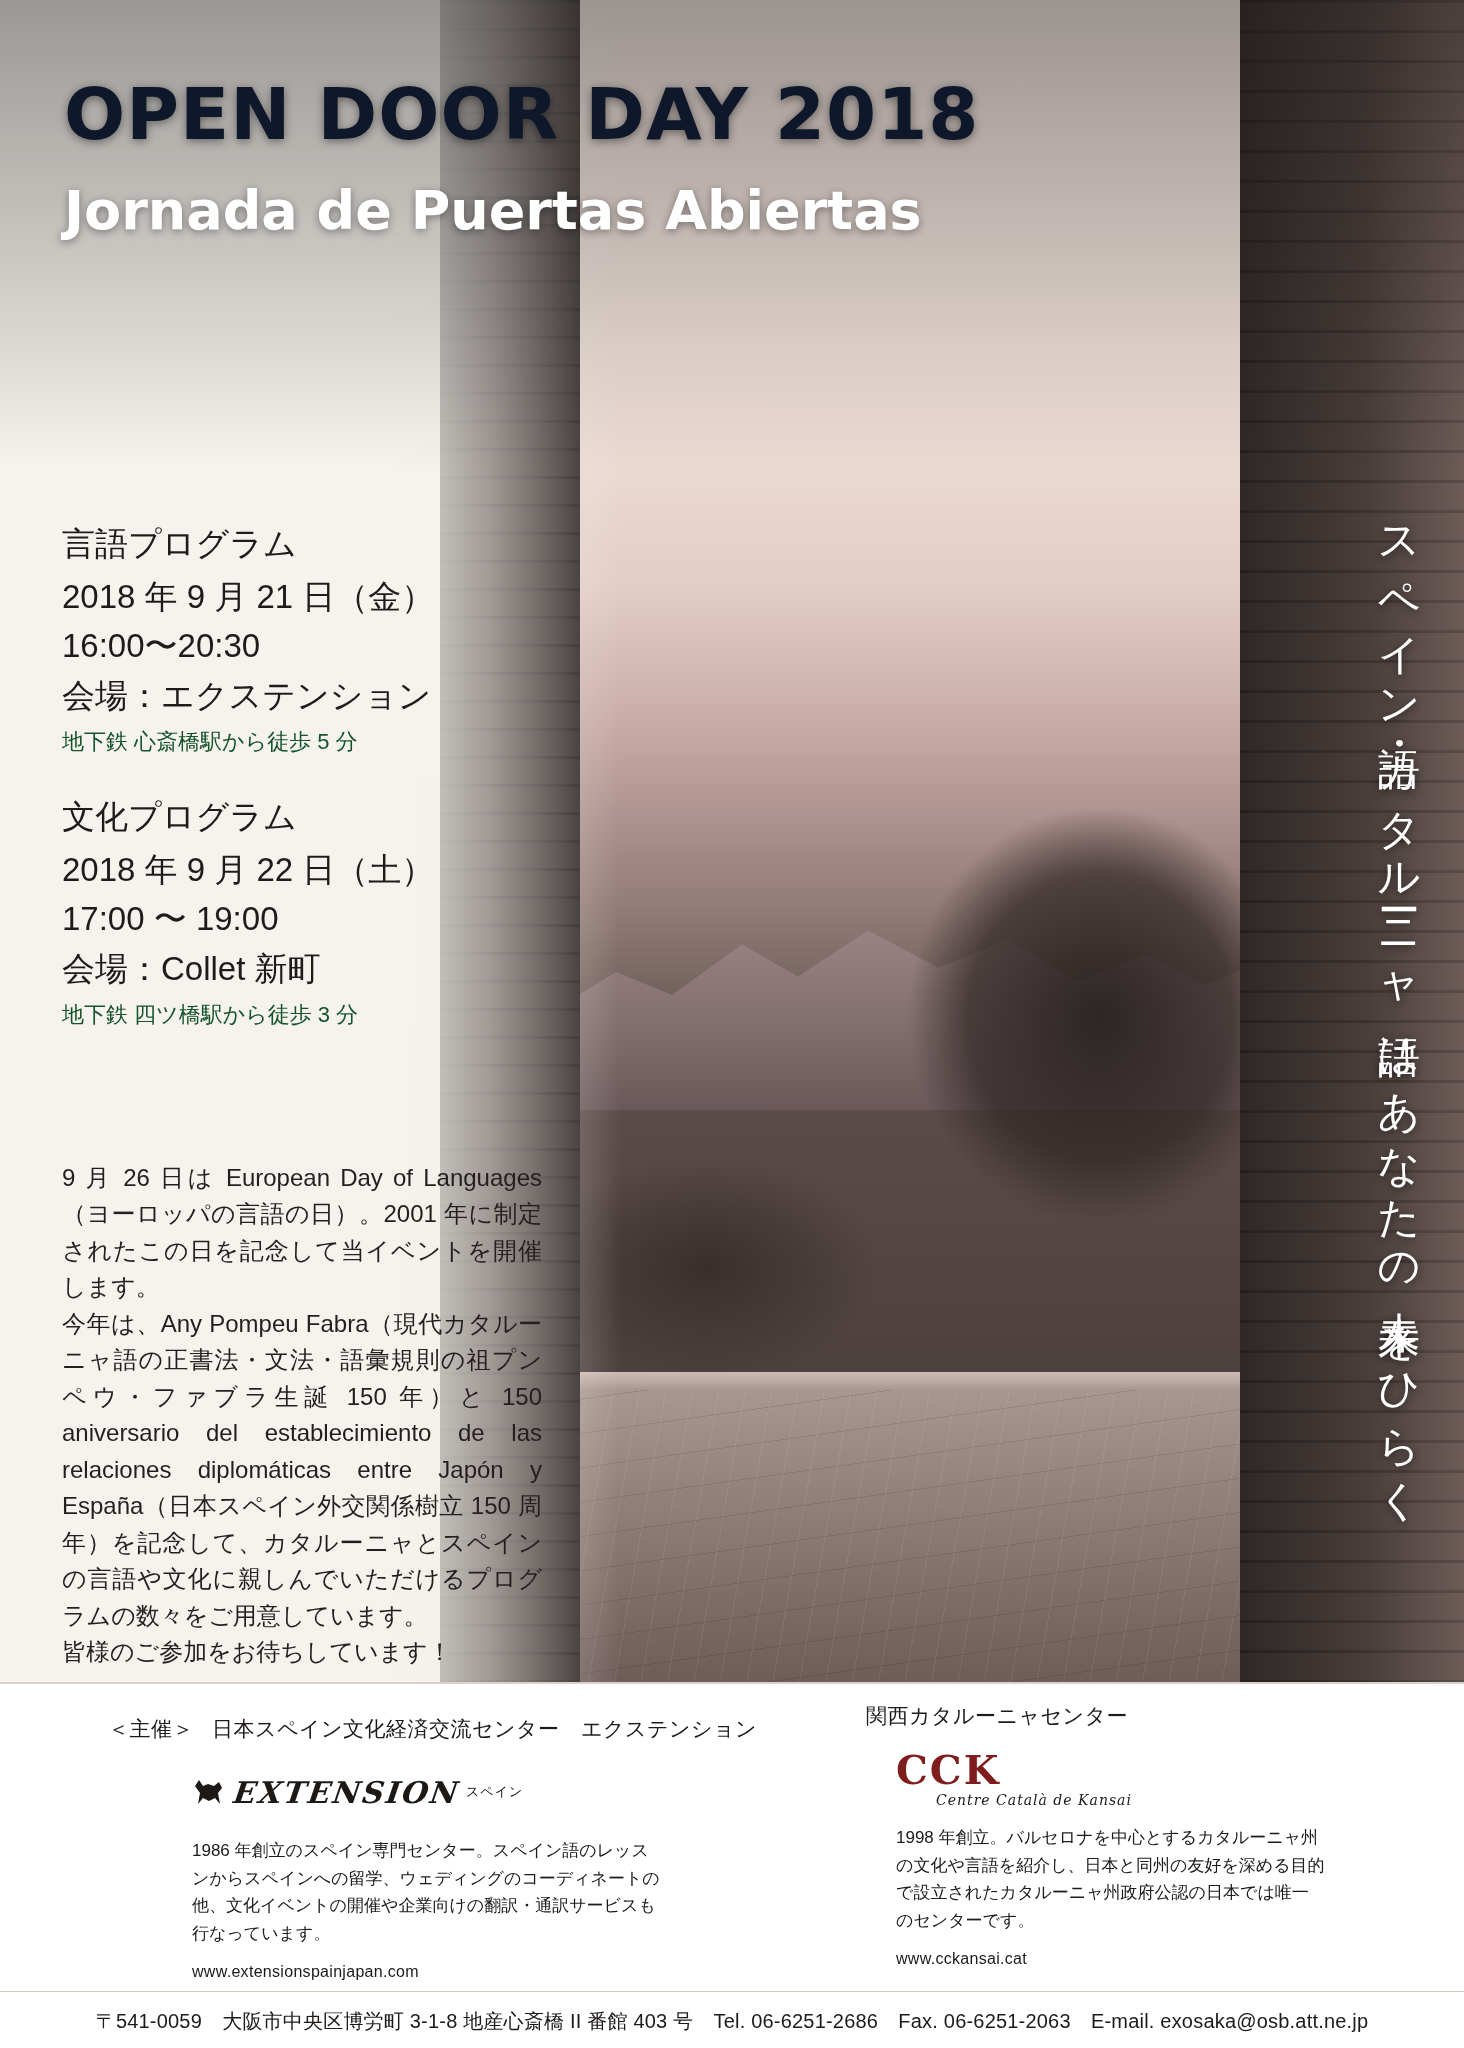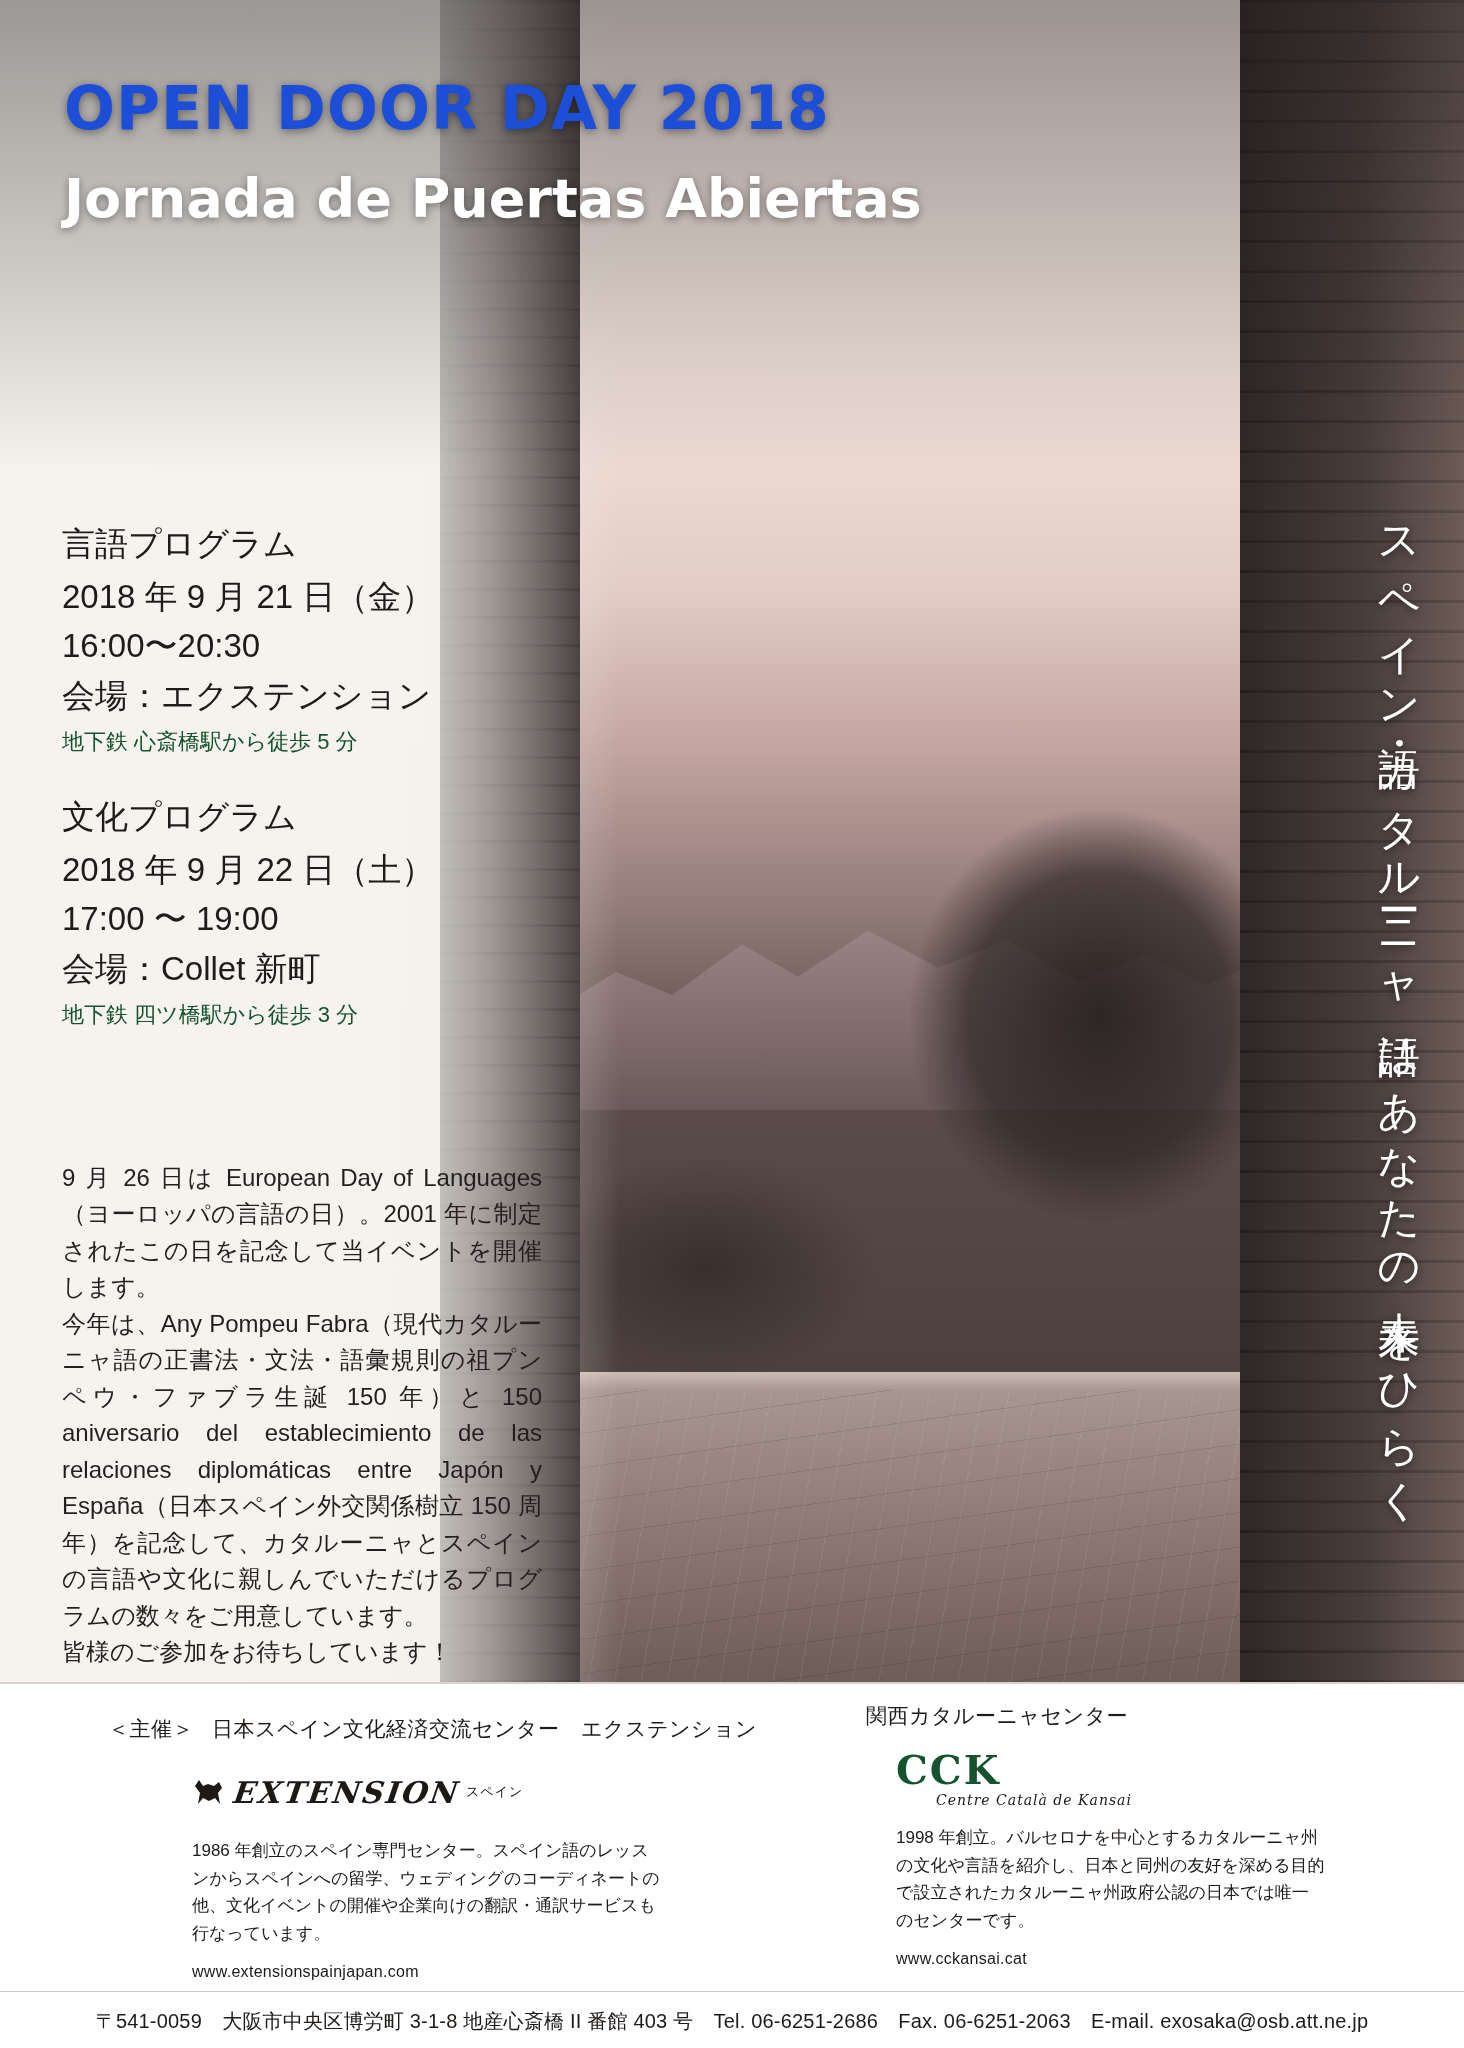--- a/index.html
+++ b/index.html
@@ -157,24 +157,24 @@
   .headline-wrap {
     position: absolute;
     left: 64px;
     top: 78px;
     width: 1300px;
     z-index: 6;
   }
   .h-main {
     font-family: "DejaVu Sans", sans-serif;
     font-weight: 700;
-    font-size: 60px;
+    font-size: 72px;
     line-height: 1.02;
     letter-spacing: 1px;
-    color: #1d4ed8;
+    color: #0f172a;
     text-shadow: 0 2px 10px rgba(0,0,0,0.45);
     margin: 0 0 26px 0;
     white-space: nowrap;
   }
   .h-sub {
     font-family: "DejaVu Sans", sans-serif;
     font-weight: 700;
     font-size: 54px;
     line-height: 1.25;
     color: #ffffff;
@@ -293,21 +293,21 @@
   .logo-bull {
     width: 34px; height: 30px;
     margin-right: 8px;
     color: #1c1917;
   }
   .logo-cck {
     font-family: "DejaVu Serif", serif;
     font-size: 40px;
     font-weight: 700;
     letter-spacing: 2px;
-    color: #14532d;
+    color: #7f1d1d;
     line-height: 1;
   }
   .logo-cck-sub {
     font-family: "DejaVu Serif", serif;
     font-style: italic;
     font-size: 14px;
     color: #1c1917;
     margin-top: 2px;
     letter-spacing: 1px;
     margin-left: 40px;

